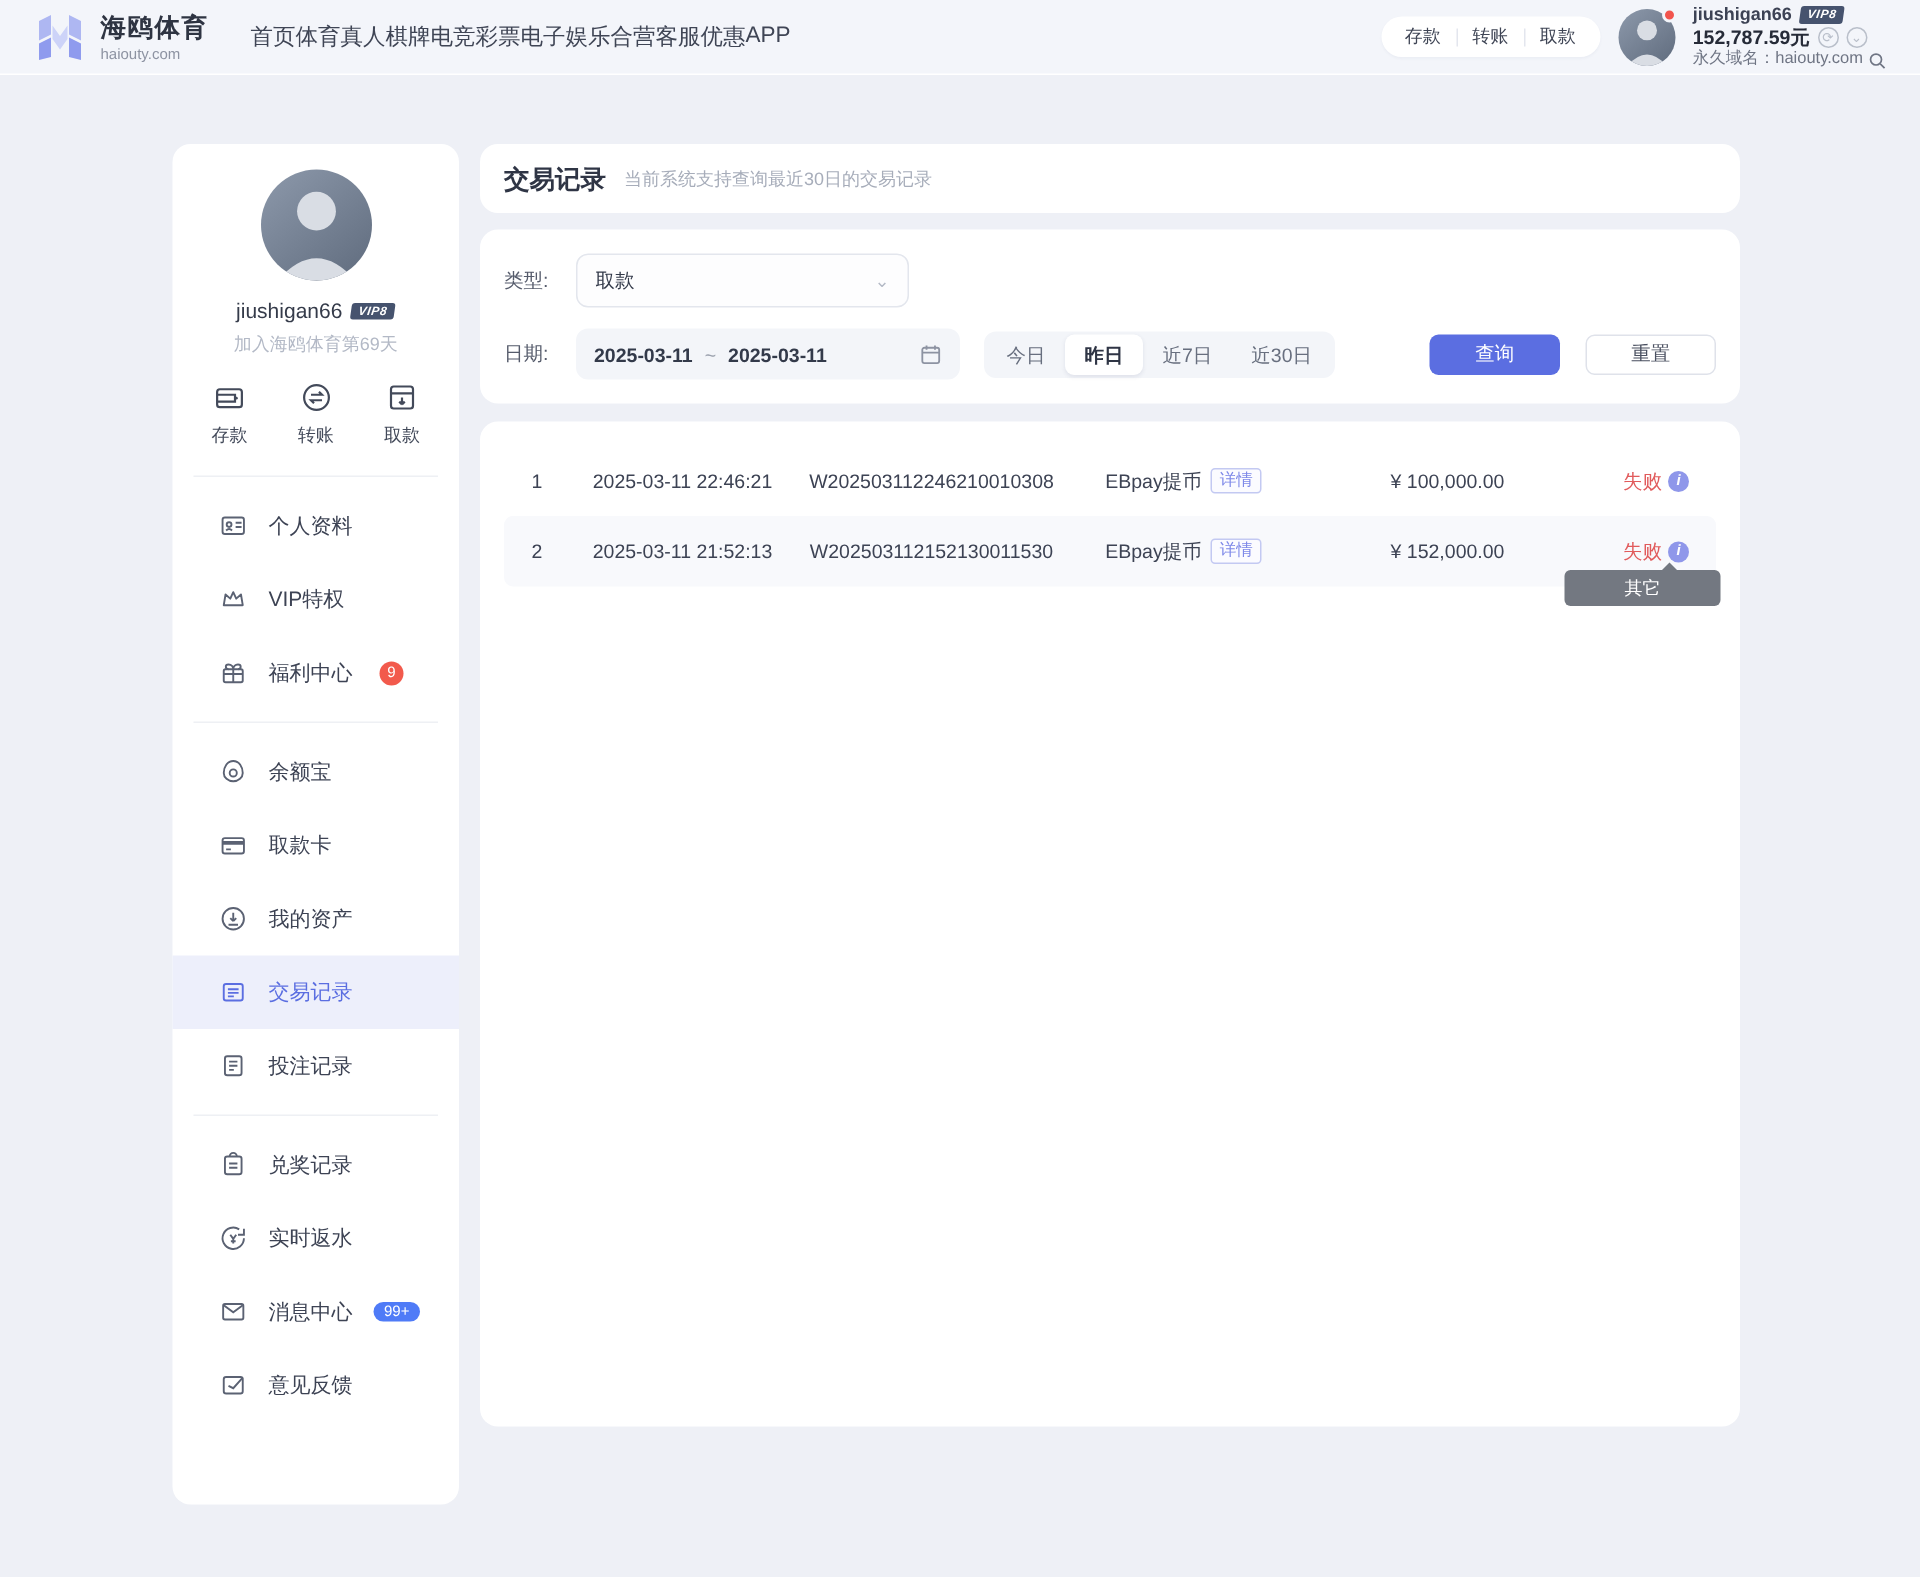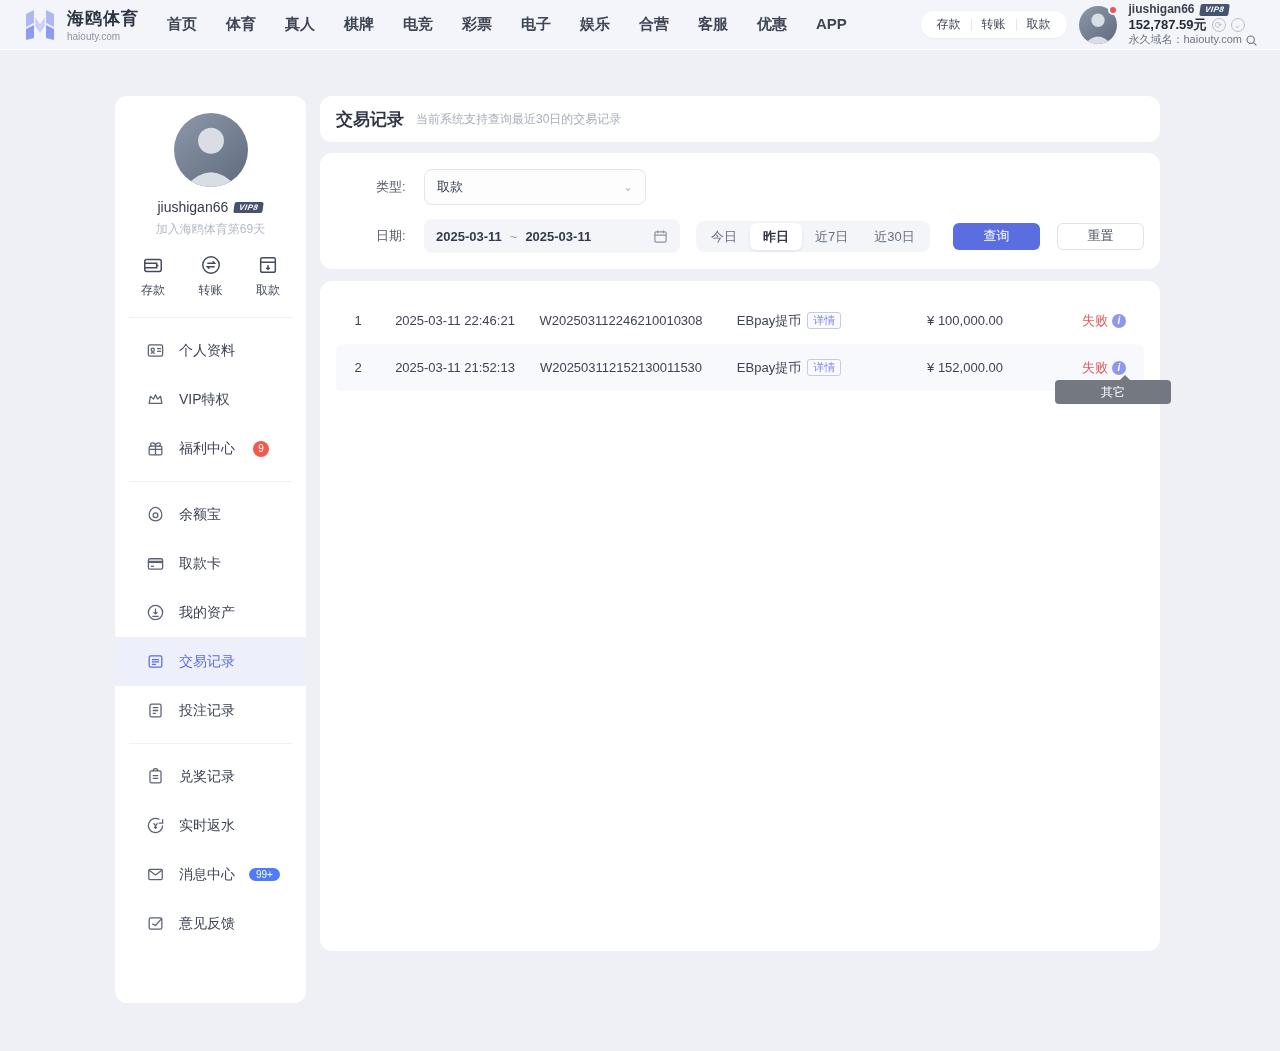--- a/index.html
+++ b/index.html
@@ -8,21 +8,21 @@
     font-family:"Liberation Sans","DejaVu Sans",sans-serif;
     background:#eef0f6; color:#3d4354; overflow:hidden; position:relative;
   }
   
   .topbar{ height:50px; background:#f3f5fa; border-bottom:1px solid #ffffff;
     display:flex; align-items:center; padding:0 22px; }
   .logo{ display:flex; align-items:center; gap:9px; }
   .logo-mark{ width:36px; height:34px; }
   .logo-text .cn{ font-size:17px; font-weight:bold; color:#2e3442; letter-spacing:1px; }
   .logo-text .en{ font-size:10px; color:#8d93a2; margin-top:1px; }
-  .topnav{ display:flex; gap:29px; margin-left:28px;font-weight:bold; }
+  .topnav{ display:flex; margin-left:28px; }
   .topnav span{ font-size:15px; color:#3f4555; cursor:pointer; }
   .top-right{ margin-left:auto; display:flex; align-items:center; gap:12px; }
   .pill-actions{ background:#fff; border-radius:17px; height:27px; display:flex;
     align-items:center; padding:0 6px; box-shadow:0 1px 2px rgba(60,70,110,.05); }
   .pill-actions .pa{ font-size:12px; color:#3f4555; padding:0 10px; cursor:pointer; }
   .pill-actions .sep{ width:1px; height:12px; background:#e3e6ee; }
   .avatar{ border-radius:50%; position:relative; overflow:hidden;
     background:linear-gradient(140deg,#8d99ab 0%,#5f6b7d 100%); flex:0 0 auto; }
   .avatar svg{ position:absolute; inset:0; width:100%; height:100%; }
   .avatar-wrap{ position:relative; }
@@ -63,21 +63,21 @@
     justify-content:center; }
   .badge-blue{ margin-left:14px; padding:1px 7px; background:#4f7bf7; color:#fff;
     font-size:10px; border-radius:9px; }
   
   .title-card{ height:46px; display:flex; align-items:center; padding:0 16px; margin-bottom:11px; }
   .page-title{ font-size:17px; font-weight:bold; color:#2f3545; }
   .page-sub{ font-size:12px; color:#a7adba; margin-left:12px; }
   .filter-card{ padding:16px; margin-bottom:12px; }
   .f-row{ display:flex; align-items:center; }
   .f-row + .f-row{ margin-top:14px; }
-  .f-label{ width:34px; font-size:13px; color:#555b6b; flex:0 0 auto; margin-right:14px;margin-left:40px; }
+  .f-label{ width:34px; font-size:13px; color:#555b6b; flex:0 0 auto; margin-right:14px; }
   .select{ width:222px; height:36px; border:1px solid #e3e6ed; border-radius:8px;
     background:#fdfdfe; display:flex; align-items:center; padding:0 12px;
     font-size:13px; color:#333a4a; cursor:pointer; }
   .select .chev{ margin-left:auto; color:#b4bac6; font-size:12px; }
   .datebox{ width:256px; height:34px; background:#f3f5f9; border-radius:8px;
     display:flex; align-items:center; padding:0 12px; gap:8px; font-size:13px;
     font-weight:bold; color:#333a4a; cursor:pointer; }
   .datebox .tilde{ color:#9aa0ad; font-weight:normal; }
   .datebox svg{ margin-left:auto; width:15px; height:15px; color:#8d93a2; }
   .ranges{ display:flex; background:#f3f5f9; border-radius:8px; padding:2px; margin-left:16px; height:31px; }
@@ -98,23 +98,23 @@
   .tbody-row{ height:47px; font-size:13px; color:#3d4354; }
   .tbody-row.alt{ background:#f8f9fc; border-radius:6px; }
   .cell-type{ display:flex; align-items:flex-start; justify-content:center; gap:6px; }
   .tag-detail{ font-size:11px; color:#7d88e8; border:1px solid #c3c9f2; background:#fbfbff;
     border-radius:3px; padding:0px 5px; line-height:15px; cursor:pointer; }
   .cell-status{ display:flex; align-items:center; justify-content:center; gap:4px; }
   .st-fail{ color:#e15b5c; }
   .info-ic{ width:14px; height:14px; background:#8f97ea; border-radius:50%; color:#fff;
     font-size:10px; font-style:italic; font-weight:bold; display:flex; align-items:center;
     justify-content:center; cursor:pointer; }
-  .tooltip{ position:absolute; left:723px; top:99px; width:116px; height:24px;
+  .tooltip{ position:absolute; left:723px; top:99px; width:104px; height:24px;
     background:rgba(103,108,118,.92); color:#fff; font-size:12px; border-radius:4px;
-    display:flex; align-items:center; justify-content:center;margin-left:12px; }
+    display:flex; align-items:center; justify-content:center; }
   .tooltip::before{ content:""; position:absolute; top:-5px; left:65px; border:5px solid transparent;
     border-bottom-color:rgba(103,108,118,.92); border-top:none; }
   .mag{ width:13px; height:13px; }
 </style>
 </head>
 <body>
 
 <div class="topbar">
   <div class="logo">
     <svg class="logo-mark" viewBox="0 0 36 34">

